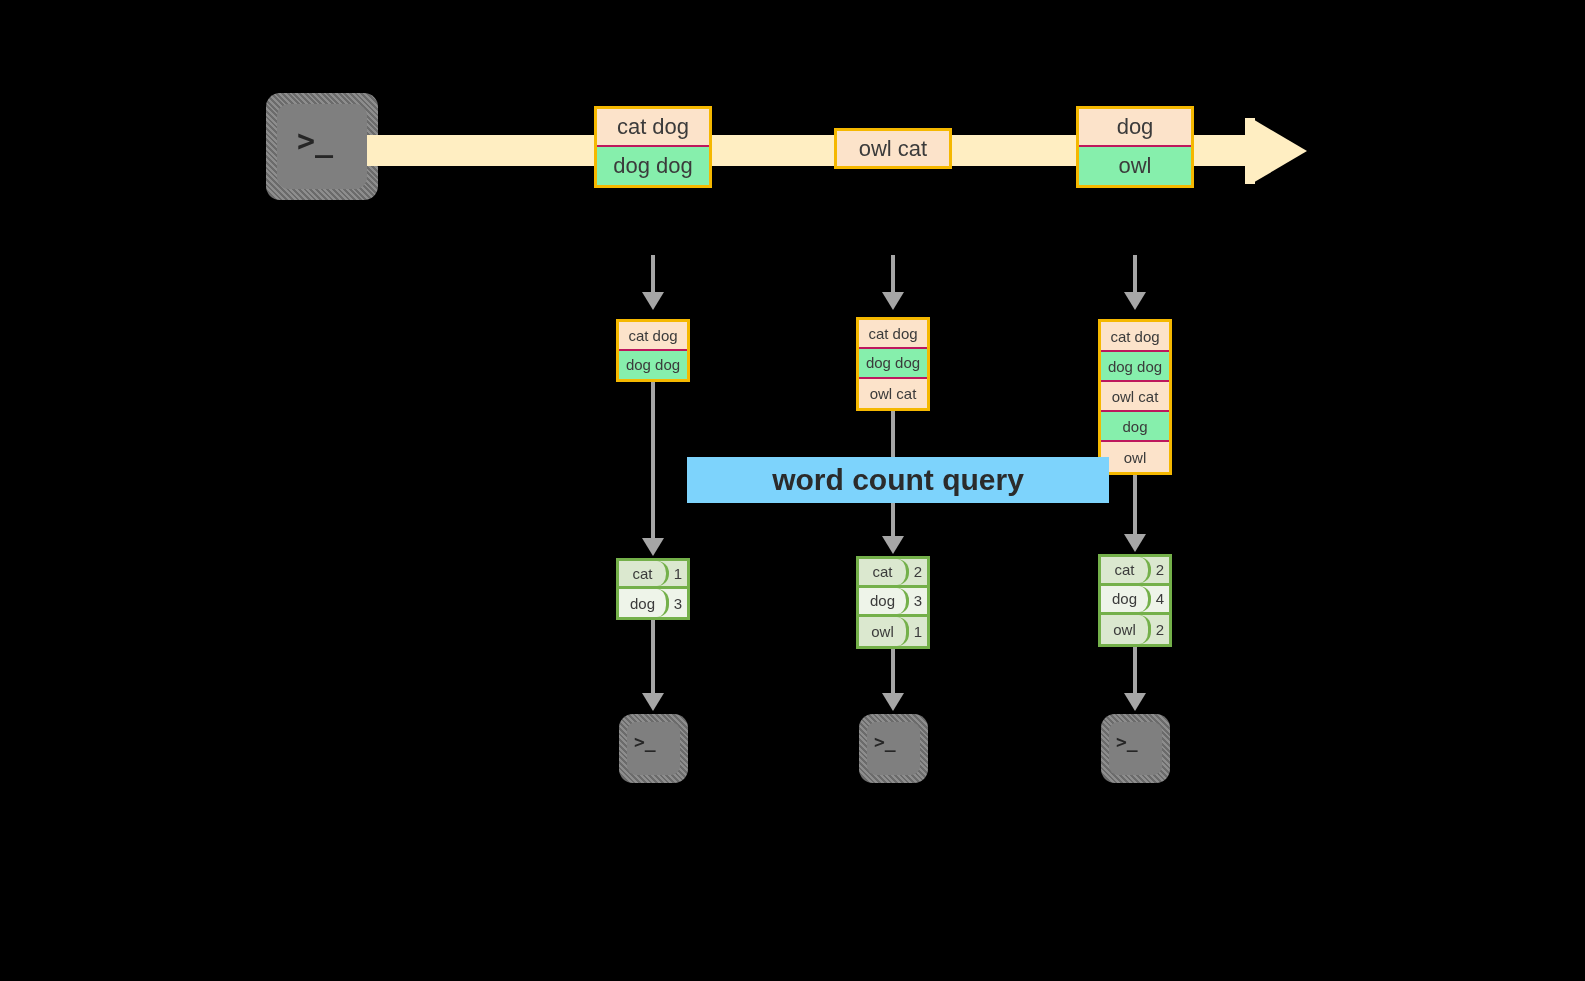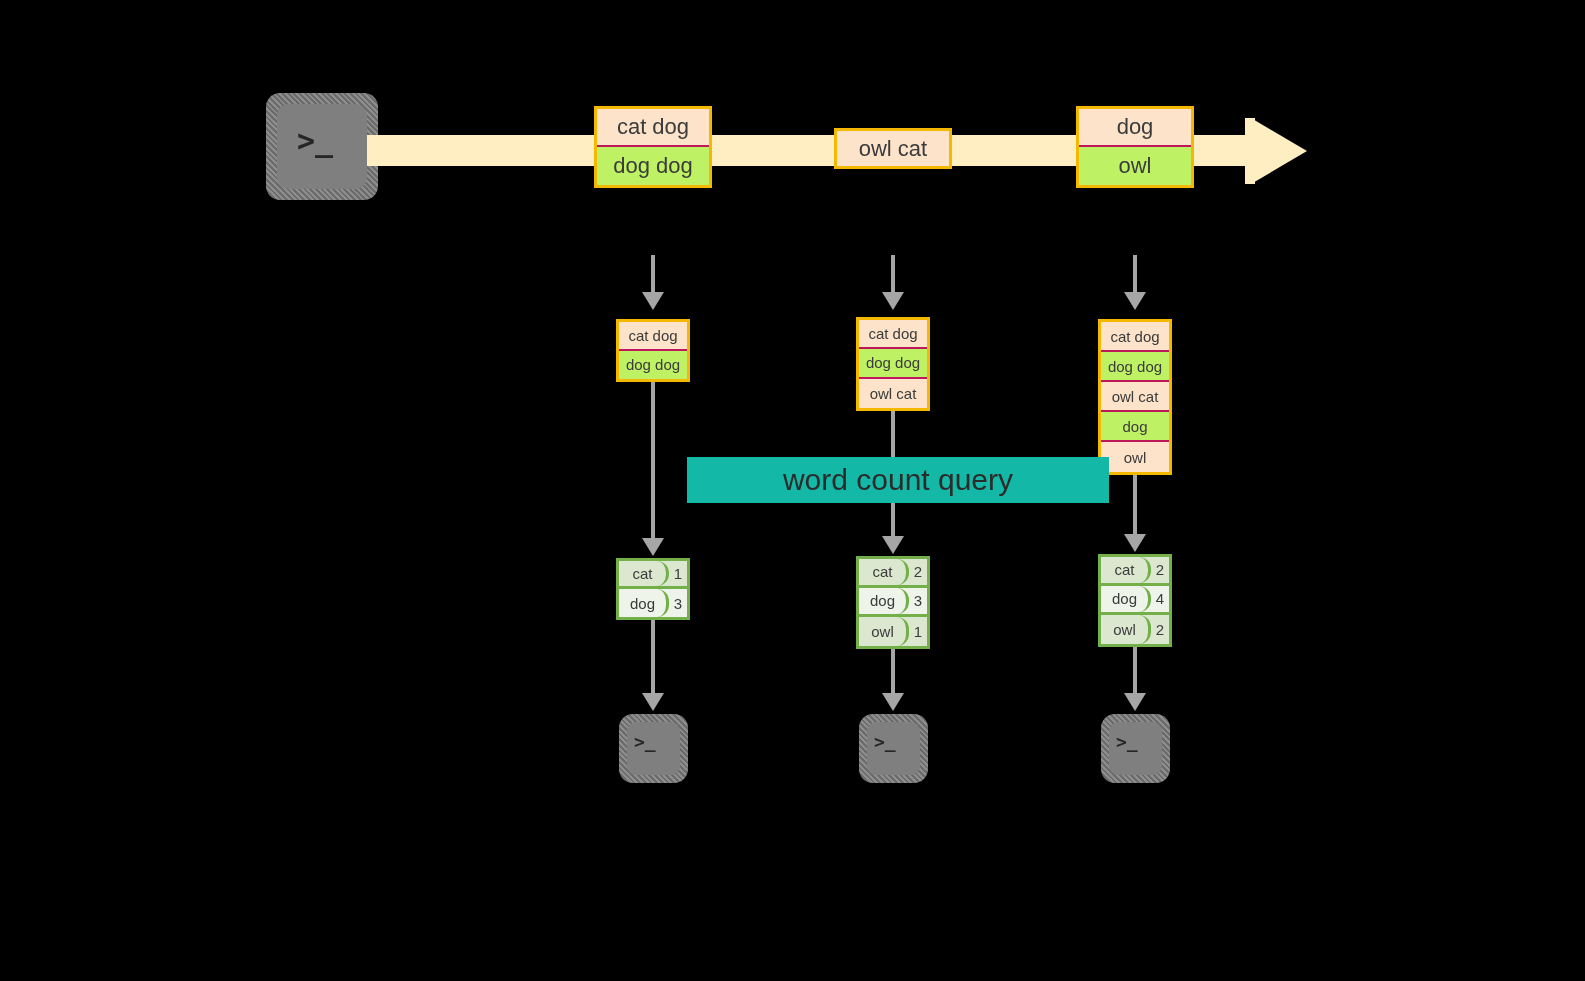--- a/index.html
+++ b/index.html
@@ -68,21 +68,21 @@
     box-sizing: border-box;
     display: flex;
     align-items: center;
     justify-content: center;
     color: #3b3b3b;
     white-space: nowrap;
     border-bottom: 2px solid #be185d;
   }
   .evt-row:last-child { border-bottom: none; }
   .evt-dark  { background: #fce3ca; }
-  .evt-light { background: #bef264; }
+  .evt-light { background: #86efac; }
 
   
   .tbl {
     position: absolute;
     box-sizing: border-box;
     border: 3px solid #74b04a;
     display: flex;
     flex-direction: column;
   }
   .tbl-row {
@@ -121,26 +121,27 @@
     width: 0;
     height: 0;
     border-left: 11px solid transparent;
     border-right: 11px solid transparent;
     border-top: 18px solid #a6a6a6;
   }
 
   
   .query-label {
     position: absolute;
-    background: #14b8a6;
+    background: #7dd3fc;
     color: #2b2b2b;
     display: flex;
     align-items: center;
     justify-content: center;
     white-space: nowrap;
+    font-weight: bold;
   }
 </style>
 </head>
 <body>
 
 <div id="canvas">
 
   <div class="terminal-hatch" style="left:266px; top:93px; width:112px; height:107px;"></div>
   <div class="terminal" style="left:277px; top:104px; width:90px; height:85px; border:none;"></div>
   <div class="terminal-glyph" style="left:297px; top:126px; font-size:30px;">&gt;_</div>

